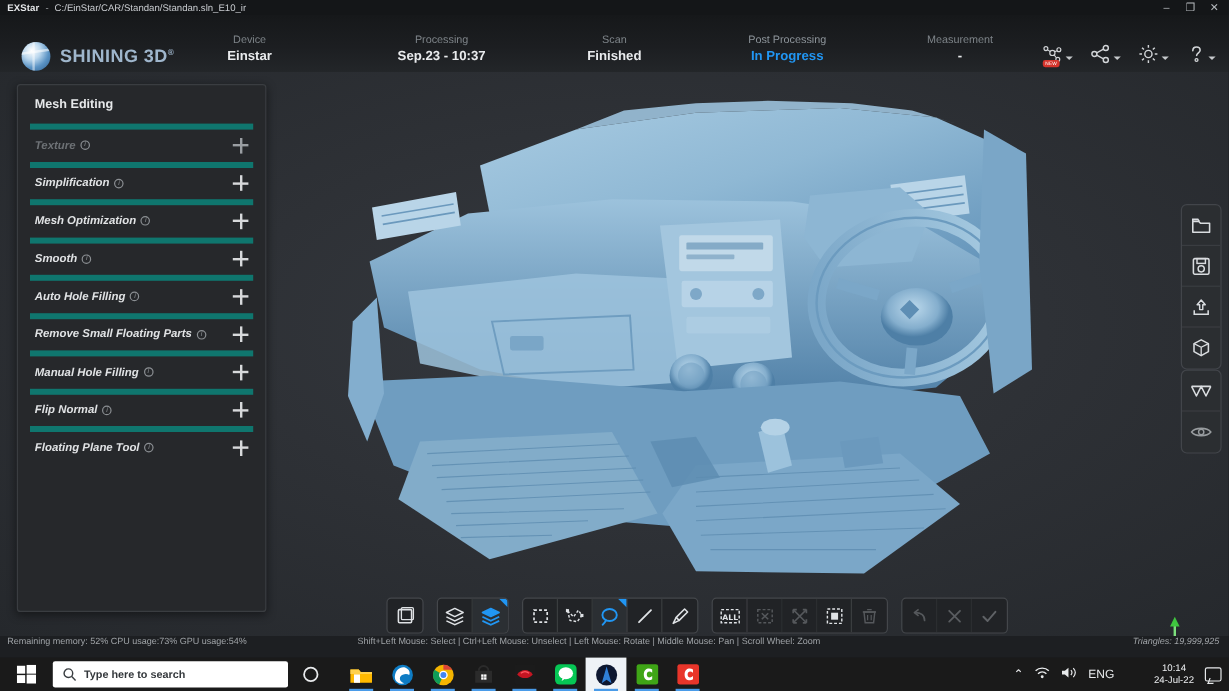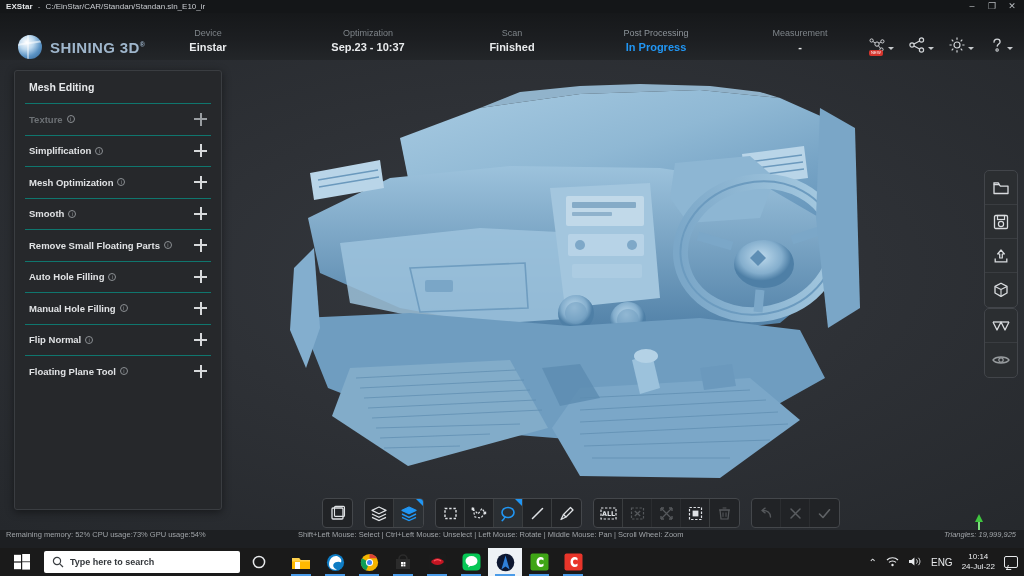--- a/index.html
+++ b/index.html
@@ -98,21 +98,21 @@
     background: #26282b; border: 1px solid #3a3d41; border-radius: 3px;
     box-shadow: 0 2px 8px rgba(0,0,0,.45);
   }
   .panel-title {
     height: 32px; display: flex; align-items: center; padding-left: 14px;
     font-size: 10.5px; font-weight: bold; color: #e6e8ea;
   }
   .panel-list { padding: 0 10px; }
   .p-item {
     height: 31.5px; display: flex; align-items: center; justify-content: space-between;
-    border-top: 1px solid #0f766e; padding: 0 4px 0 4px; cursor: pointer;
+    border-top: 5px solid #0f766e; padding: 0 4px 0 4px; cursor: pointer; font-style: italic;
   }
   .p-label { display:flex; align-items:center; gap:4px; font-size: 9.5px; font-weight: bold; color: #e0e2e4; }
   .p-item.disabled .p-label { color: #6d7175; font-weight: bold; }
   .info-i {
     width: 8px; height: 8px; border-radius: 50%; border: 1px solid #8b8f93;
     font-size: 6px; line-height: 7px; text-align: center; color: #8b8f93; font-weight: normal;
     display:inline-block;
   }
   .plus { position: relative; width: 13px; height: 13px; }
   .plus::before, .plus::after { content:''; position:absolute; background:#d7d9db; }
@@ -176,21 +176,21 @@
   .tb-cortana { width:38px; display:flex; align-items:center; justify-content:center; cursor:pointer; }
   .tb-apps { display:flex; align-items:center; gap:0px; margin-left:6px; }
   .tb-app-ic {
     width:34px; height:28px; display:flex; align-items:center; justify-content:center;
     position:relative; cursor:pointer;
   }
   .tb-app-ic.active { background:#eef2f6; }
   .tb-app-ic .ul { position:absolute; bottom:0; left:7px; width:20px; height:2px; background:#4a9be8; }
   .tray { position:absolute; right:0; top:0; height:28px; display:flex; align-items:center; gap:9px; padding-right:6px; }
   .tray .ic { color:#e7e9eb; font-size:10px; cursor:pointer; }
-  .clock { text-align:center; line-height:10px; cursor:pointer; }
+  .clock { text-align:center; line-height:10px; cursor:pointer;margin-left:24px; }
   .clock div { font-size:8px; color:#eceef0; }
   .sqr { width:14px; height:12px; border:1.5px solid #e7e9eb; border-radius:2px; position:relative; cursor:pointer; }
   .sqr::after { content:''; position:absolute; left:2px; top:8px; width:4px; height:4px; border-left:1.5px solid #e7e9eb; border-bottom:1.5px solid #e7e9eb; transform:skewX(-20deg);}
 </style>
 </head>
 <body>
 
 <div id="app">
 
   <div class="titlebar">
@@ -216,21 +216,21 @@
     <div class="steps">
       <div class="track"></div>
 
       <div class="step" style="left:58px">
         <div class="s-title">Device</div>
         <div class="s-val">Einstar</div>
       </div>
       <div class="dot done" style="left:75px"></div>
 
       <div class="step" style="left:218px">
-        <div class="s-title">Optimization</div>
+        <div class="s-title">Processing</div>
         <div class="s-val">Sep.23 - 10:37</div>
       </div>
       <div class="dot" style="left:218px"></div>
 
       <div class="step" style="left:362px">
         <div class="s-title">Scan</div>
         <div class="s-val">Finished</div>
       </div>
       <div class="dot" style="left:362px"></div>
 
@@ -409,29 +409,29 @@
         <div class="p-item">
           <span class="p-label">
             <span>Smooth</span>
             <span class="info-i">i</span>
           </span>
           <span class="plus"></span>
         </div>
 
         <div class="p-item">
           <span class="p-label">
+            <span>Auto Hole Filling</span>
+            <span class="info-i">i</span>
+          </span>
+          <span class="plus"></span>
+        </div>
+
+        <div class="p-item">
+          <span class="p-label">
             <span>Remove Small Floating Parts</span>
-            <span class="info-i">i</span>
-          </span>
-          <span class="plus"></span>
-        </div>
-
-        <div class="p-item">
-          <span class="p-label">
-            <span>Auto Hole Filling</span>
             <span class="info-i">i</span>
           </span>
           <span class="plus"></span>
         </div>
 
         <div class="p-item">
           <span class="p-label">
             <span>Manual Hole Filling</span>
             <span class="info-i">i</span>
           </span>

